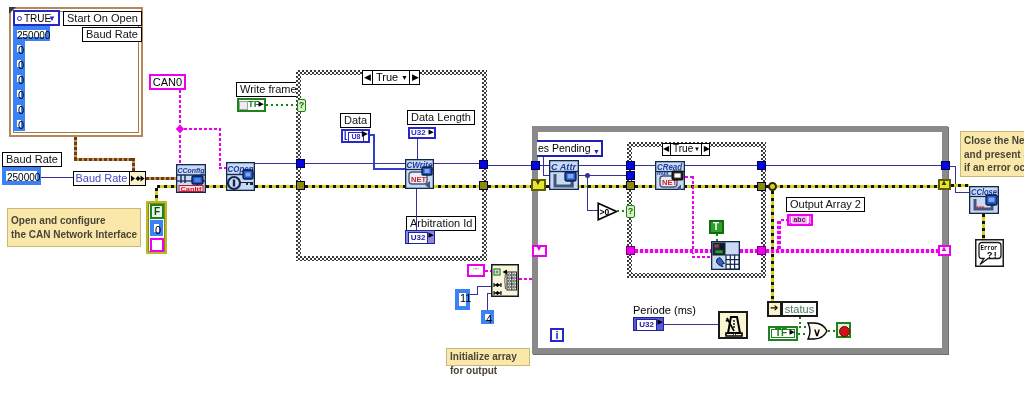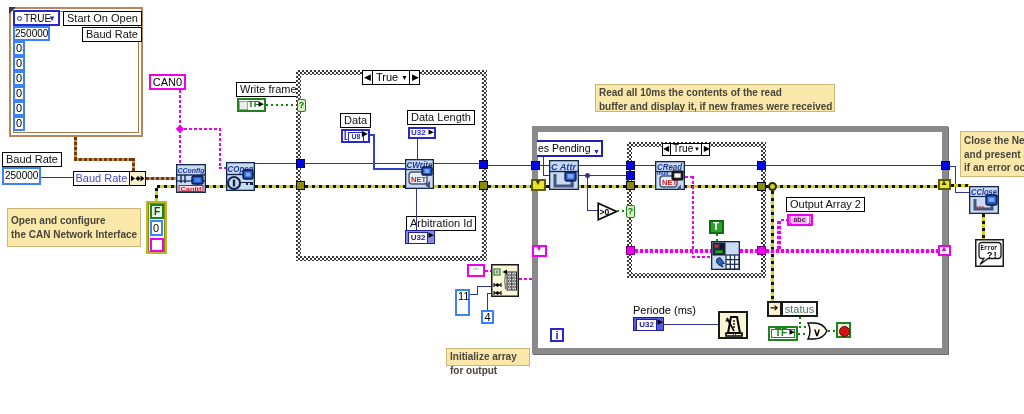--- a/index.html
+++ b/index.html
@@ -4,21 +4,21 @@
 <style>
 html,body{margin:0;padding:0;}
 body{width:1024px;height:414px;overflow:hidden;background:#fff;
   font-family:"Liberation Sans",sans-serif;}
 #d{position:relative;width:1024px;height:414px;overflow:hidden;background:#fff;}
 .a{position:absolute;box-sizing:border-box;}
 .lbl{position:absolute;box-sizing:border-box;background:#fff;border:1px solid #000;
   color:#111;font-size:11px;line-height:13px;padding:0 3px;white-space:nowrap;}
 .note{position:absolute;box-sizing:border-box;background:#F9E8A9;border:1px solid #CBB878;
   color:#4a453a;font-weight:bold;font-size:10px;line-height:13.5px;padding:1px 3px 0;white-space:nowrap;}
-.num{position:absolute;box-sizing:border-box;background:#fff;border:2px solid #3b82f6;
+.num{position:absolute;box-sizing:border-box;background:#fff;border:4px solid #3b82f6;
   color:#000;font-size:11px;line-height:11px;padding:0 1px;white-space:nowrap;}
 .wire{position:absolute;}
 .wnavy{background:#33339A;}
 .wblue2{background:#3040C8;}
 .wgrnh{height:2px;background:repeating-linear-gradient(90deg,#0E8A0E 0 2px,rgba(0,0,0,0) 2px 5px);}
 .wgrnv{width:2px;background:repeating-linear-gradient(180deg,#0E8A0E 0 2px,rgba(0,0,0,0) 2px 5px);}
 .werrh{height:3px;background:repeating-linear-gradient(90deg,#141400 0 3px,#D2D21E 3px 7px);}
 .werrv{width:3px;background:repeating-linear-gradient(180deg,#141400 0 3px,#D2D21E 3px 7px);}
 .wbrnh{height:3px;background:repeating-linear-gradient(90deg,#6E3C0E 0 3px,#C89058 3px 5px);}
 .wbrnv{width:3px;background:repeating-linear-gradient(180deg,#6E3C0E 0 3px,#C89058 3px 5px);}
@@ -328,21 +328,21 @@
 <svg class="a" style="left:975px;top:239px;" width="29" height="28" viewBox="0 0 29 28">
   <rect x="0.75" y="0.75" width="27.5" height="26.5" fill="#fff" stroke="#1A1A1A" stroke-width="1.5"></rect>
   <path d="M7 3.5 h16 q3 0 3 3 v10 q0 3 -3 3 h-10 l-8 6 4-6 h-2 q-3 0 -3-3 v-10 q0-3 3-3 z" fill="#fff" stroke="#1A1A1A" stroke-width="1.3"></path>
   <text x="5.5" y="11" font-size="7" fill="#000" font-family="Liberation Mono" font-weight="bold" textLength="17" lengthAdjust="spacingAndGlyphs">Error</text>
   <text x="12" y="19" font-size="9" fill="#000" font-family="Liberation Mono" font-weight="bold">?!</text>
 </svg>
 
 <div class="note" style="left:960px;top:131px;width:80px;height:46px;padding-top:2px;">Close the Netw<br>and present a m<br>if an error occur</div>
 
 <div class="a" style="left:467px;top:264px;width:18px;height:13px;border:2px solid #EE00EE;background:#fff;color:#888;font-size:8px;line-height:9px;text-align:center;">""</div>
-<div class="num" style="left:455px;top:289px;width:15px;height:27px;line-height:10px;">11</div>
+<div class="num" style="left:455px;top:289px;width:15px;height:21px;line-height:10px;">11</div>
 <div class="num" style="left:481px;top:310px;width:13px;height:14px;line-height:11px;text-align:center;">4</div>
 <div class="wire wpnkh" style="left:485px;top:270px;width:6px;"></div>
 <div class="wire wnavy" style="left:470px;top:294px;width:8px;height:1px;"></div>
 <div class="wire wnavy" style="left:477px;top:286px;width:1px;height:9px;"></div>
 <div class="wire wnavy" style="left:477px;top:286px;width:14px;height:1px;"></div>
 <div class="wire wnavy" style="left:487px;top:293px;width:1px;height:17px;"></div>
 <div class="wire wnavy" style="left:487px;top:293px;width:4px;height:1px;"></div>
 <svg class="a" style="left:491px;top:264px;" width="28" height="33" viewBox="0 0 28 33">
   <rect x="0.75" y="0.75" width="26.5" height="31.5" fill="#FAF6DC" stroke="#1A1A1A" stroke-width="1.5"></rect>
   <rect x="3" y="5" width="6" height="6" fill="#fff" stroke="#1E821E" stroke-width="1.2"></rect>
@@ -417,14 +417,13 @@
   <path d="M1 1 h6 q9 0 13 8 q-4 8 -13 8 h-6 q4-8 0-16 z" fill="#FDFBEF" stroke="#000" stroke-width="1.4"></path>
   <text x="6" y="13.5" font-size="11" font-weight="bold" fill="#000" font-family="Liberation Sans">∨</text>
 </svg>
 <div class="wire wgrnh" style="left:828px;top:330px;width:8px;"></div>
 
 <div class="a" style="left:836px;top:322px;width:15px;height:16px;border:2px solid #1E821E;background:#E8EED8;">
   <span style="position:absolute;left:1px;top:2px;width:9px;height:9px;border-radius:50%;background:#D41414;border:1px solid #6A0A0A;"></span>
 </div>
 
 
-<div class="note" style="left:595px;top:84px;width:240px;height:28px;">Read all 10ms the contents of the read<br>buffer and display it, if new frames were received</div>
 </div>
 
 </body></html>

